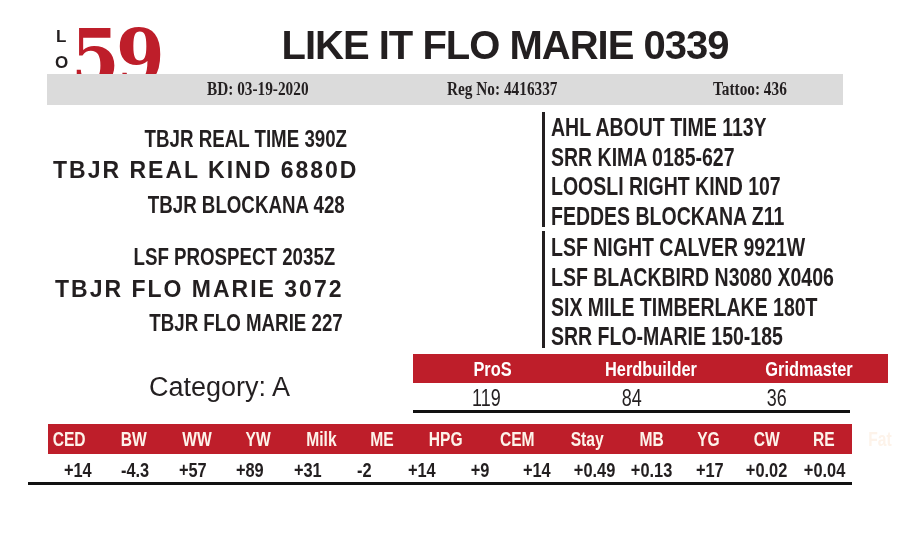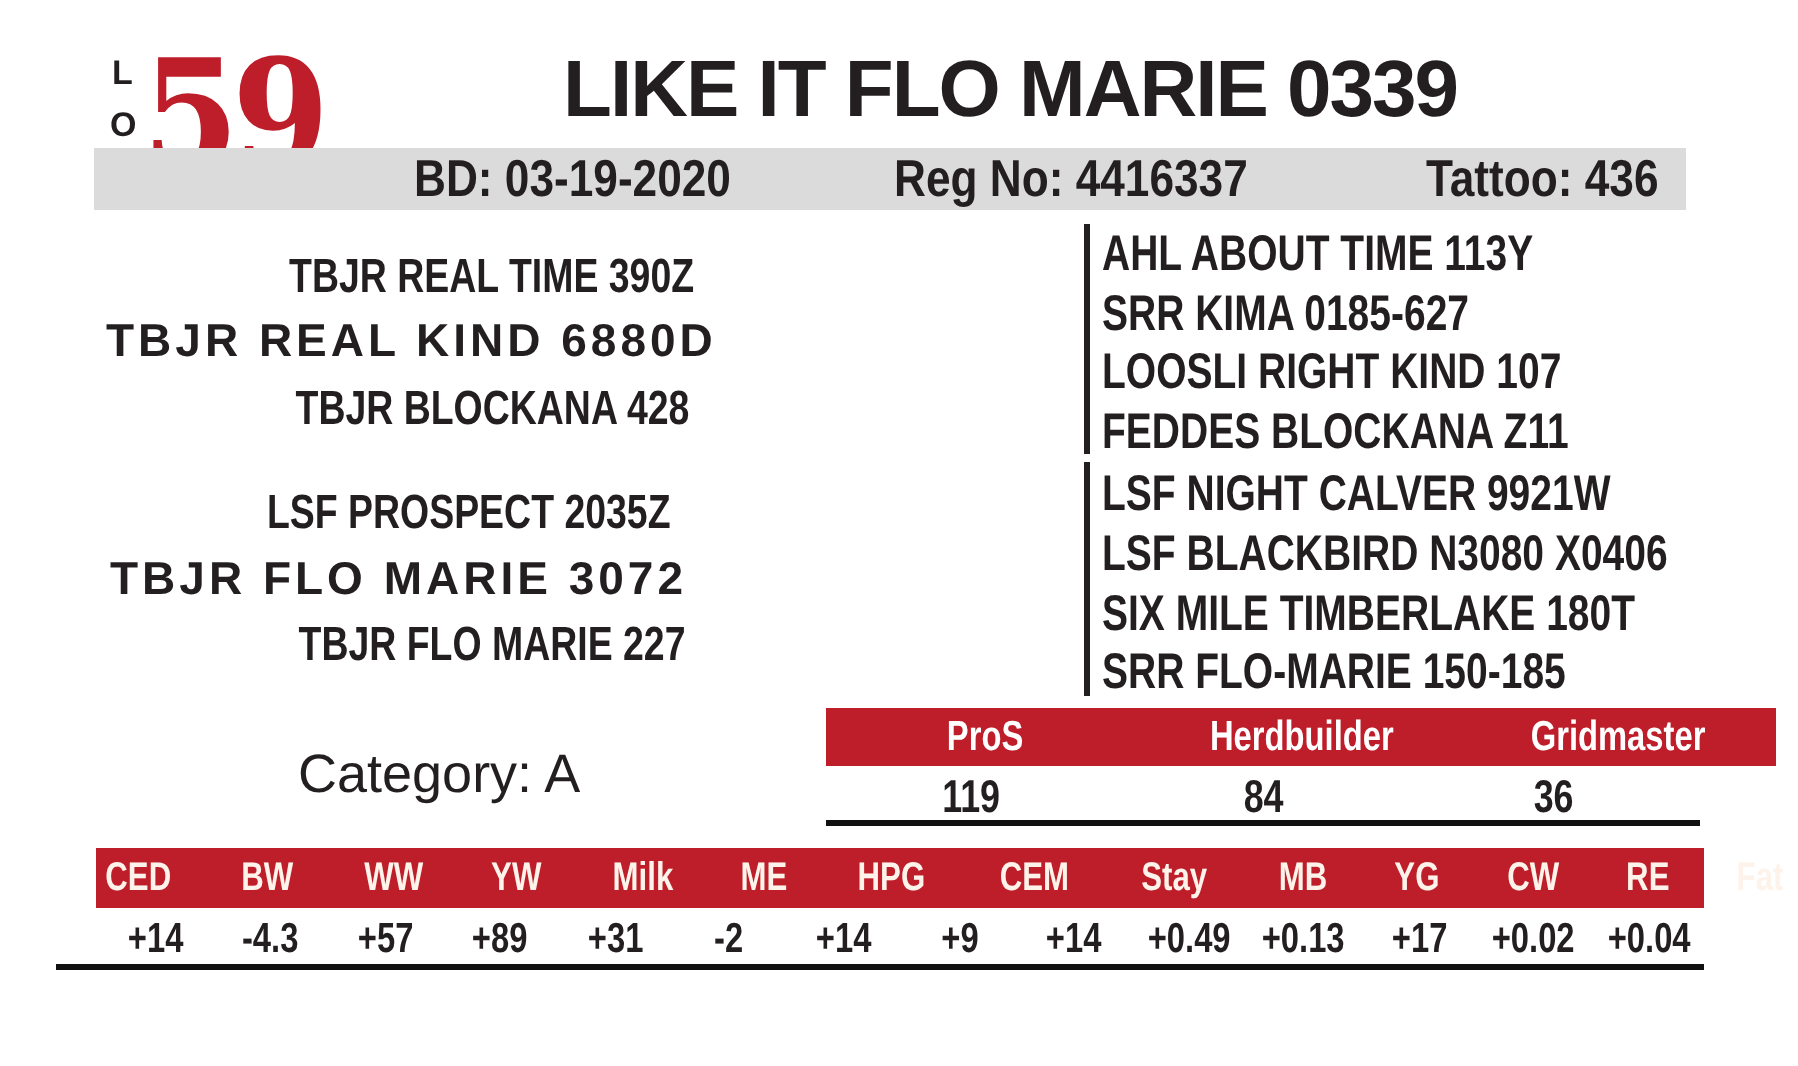--- a/index.html
+++ b/index.html
@@ -21,33 +21,33 @@
     font-size:76px;line-height:1;color:#be1e2a;letter-spacing:-4px;
     display:inline-block;transform:scaleX(0.92);transform-origin:0 0;
   }
 
   .title{
     font-size:40px;font-weight:bold;letter-spacing:-1px;text-align:center;
     color:#231f20;white-space:nowrap;
   }
 
   .gray-bar{background:#dbdbdb;}
-  .gray-bar-text{font-size:26px;font-weight:bold;line-height:31px;white-space:nowrap;}
+  .gray-bar-text{font-size:18px;font-weight:bold;line-height:31px;white-space:nowrap;font-family:Liberation Serif, serif;}
 
   .ped-reg{font-size:24px;font-weight:bold;line-height:1;white-space:nowrap;}
   .ped-bold{font-size:23px;font-weight:bold;letter-spacing:2px;line-height:1;white-space:nowrap;}
   .ped-gg{font-size:25px;font-weight:bold;line-height:29.6px;white-space:nowrap;}
   .vline{background:#231f20;width:3px;}
 
   .category{font-size:27px;font-weight:normal;white-space:nowrap;}
 
   .idx-bar{background:#be1e2a;display:flex;}
   .idx-cell{flex:1;text-align:center;color:#fff;font-size:21px;font-weight:bold;line-height:29px;}
   .idx-vals{display:flex;}
-  .idx-val{flex:1;text-align:center;color:#231f20;font-size:23px;font-weight:bold;line-height:26px;}
+  .idx-val{flex:1;text-align:center;color:#231f20;font-size:23px;font-weight:normal;line-height:26px;}
   .hline{background:#111;}
 
   .epd-bar{background:#be1e2a;display:flex;gap:27px;}
   .epd-h{flex:1;text-align:center;color:#fdf3ea;font-size:20px;font-weight:bold;line-height:30px;}
   .epd-vals{display:flex;}
   .epd-v{flex:1;text-align:center;color:#231f20;font-size:21px;font-weight:bold;line-height:25px;}
 </style>
 </head>
 <body>
 

